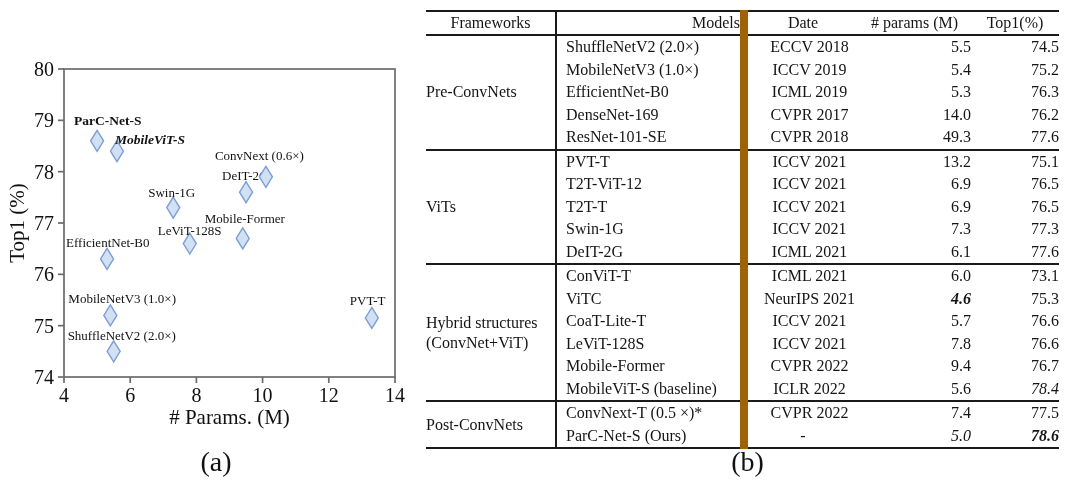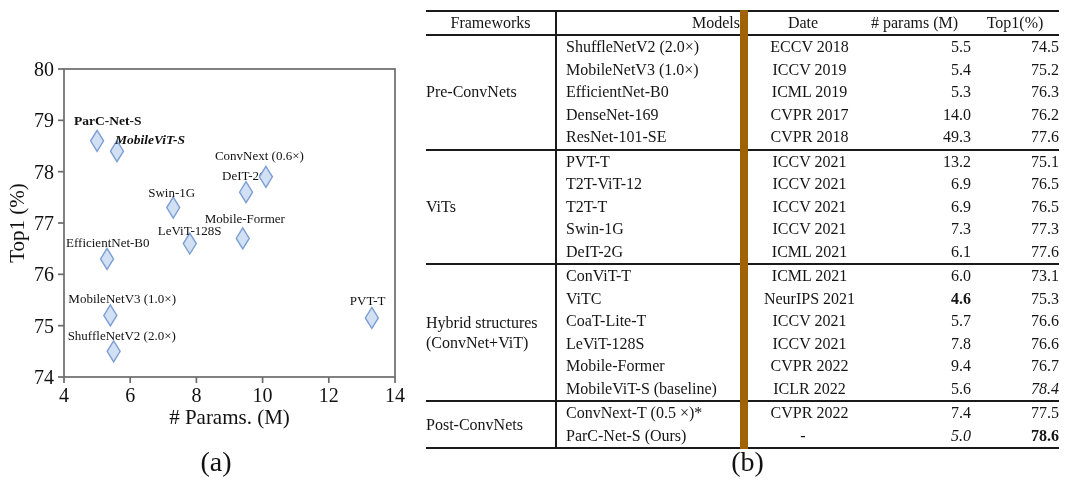--- a/index.html
+++ b/index.html
@@ -28,21 +28,21 @@
   #results thead tr{border-bottom:2px solid #1a1a1a;}
   #results tr.group-start{border-top:2px solid #1a1a1a;}
   #results td{height:22.5px;padding:0;}
   #results th.framework,#results td.framework{border-right:2px solid #1a1a1a;}
   #results th.date,#results td.date{border-left:8px solid #a16207;}
   #results td.framework{text-align:left;white-space:pre-line;line-height:20px;}
   #results td.model{text-align:left;padding-left:9px;white-space:nowrap;}
   #results td.date{text-align:center;padding-left:13px;}
   #results td.date.center{text-align:center;padding-left:0;}
   #results td.params,#results td.top1{text-align:right;}
-  #results .bold{font-weight:bold;}
+  #results .bold{font-weight:bold;font-style:italic;}
   #results .italic{font-style:italic;}
 </style>
 </head>
 <body>
 
 <div class="page">
 
   <svg id="scatter" width="445" height="445" viewBox="0 0 445 445">
       <rect x="64" y="69" width="331" height="308" fill="none" stroke="#6b6b6b" stroke-width="1.7"></rect>
       <line x1="58" y1="377" x2="64" y2="377" stroke="#6b6b6b" stroke-width="1.7"></line>

